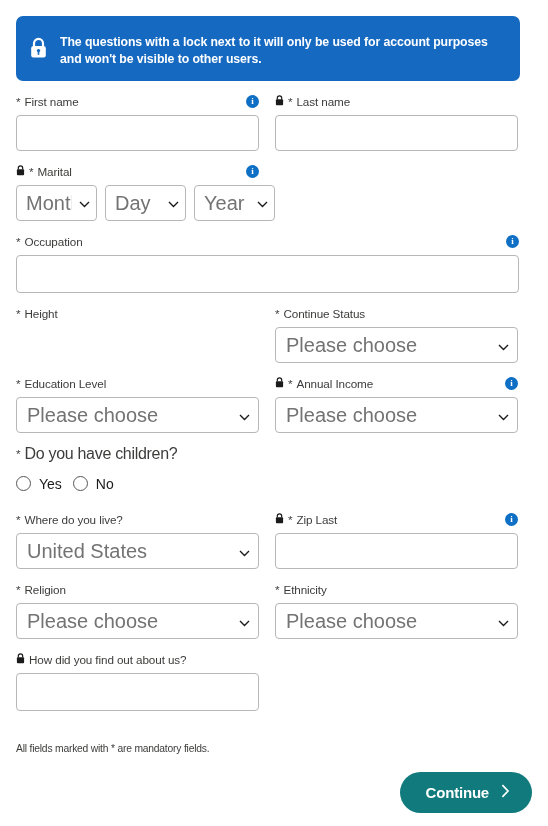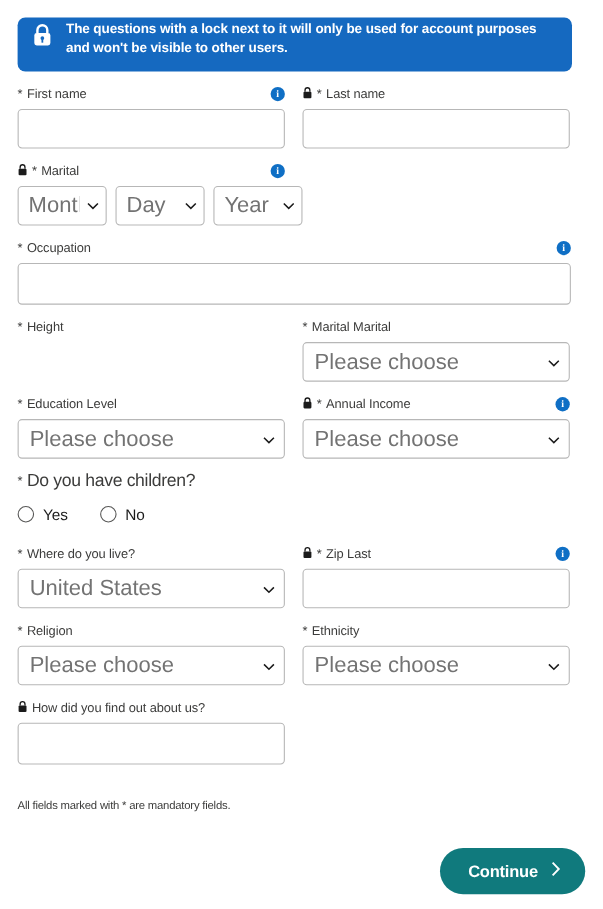--- a/index.html
+++ b/index.html
@@ -21,21 +21,21 @@
     padding: 16px;
   }
 
   
   .notice {
     display: flex;
     align-items: flex-start;
     gap: 12px;
     background: #1569c0;
     border-radius: 7px;
-    padding: 2px 14px 12px 13px;
+    padding: 18px 14px 12px 13px;
     color: #ffffff;
     width: 504px;
   }
   .notice-lock { flex: 0 0 auto; margin-top: 3px; }
   .notice-text {
     font-size: 12.3px;
     line-height: 1.42;
     font-weight: 600;
     letter-spacing: -0.1px;
   }
@@ -132,21 +132,21 @@
   .bday .chev { right: 7px; }
 
   
   .hpair { display: flex; gap: 8px; }
   .hpair .fld { width: 121px; flex: 0 0 121px; }
 
   
   .radios {
     display: flex;
     align-items: center;
-    gap: 29px;
+    gap: 11px;
     height: 30px;
     margin-top: 6px;
   }
   .radio-item {
     display: flex;
     align-items: center;
     gap: 8px;
     cursor: pointer;
   }
   .radio-dot {
@@ -169,21 +169,20 @@
   .footer {
     position: absolute;
     left: 16px;
     right: 16px;
     bottom: 13px;
     display: flex;
     justify-content: flex-end;
   }
   .continue-btn {
     display: inline-flex;
-    align-items: center;
     gap: 12px;
     background: #107a7d;
     color: #ffffff;
     border: none;
     border-radius: 22px;
     padding: 12px 22px 12px 26px;
     font-family: "Liberation Sans", sans-serif;
     font-size: 15px;
     font-weight: 700;
     letter-spacing: -0.2px;
@@ -305,21 +304,21 @@
         <span class="label-left">
           <span class="star">*</span>
           <span>Height</span>
         </span>
       </div>
     </div>
     <div class="col">
       <div class="label-line">
         <span class="label-left">
           <span class="star">*</span>
-          <span>Marital Marital</span>
+          <span>Continue Status</span>
         </span>
       </div>
       <span class="sel-wrap">
         <select class="sel">
           <option>Please choose</option>
         </select>
         <span class="chev">
           <svg width="11" height="7" viewBox="0 0 11 7">
               <path d="M1 1l4.5 4.4L10 1" fill="none" stroke="#1b1b1b" stroke-width="1.4"></path>
             </svg>

